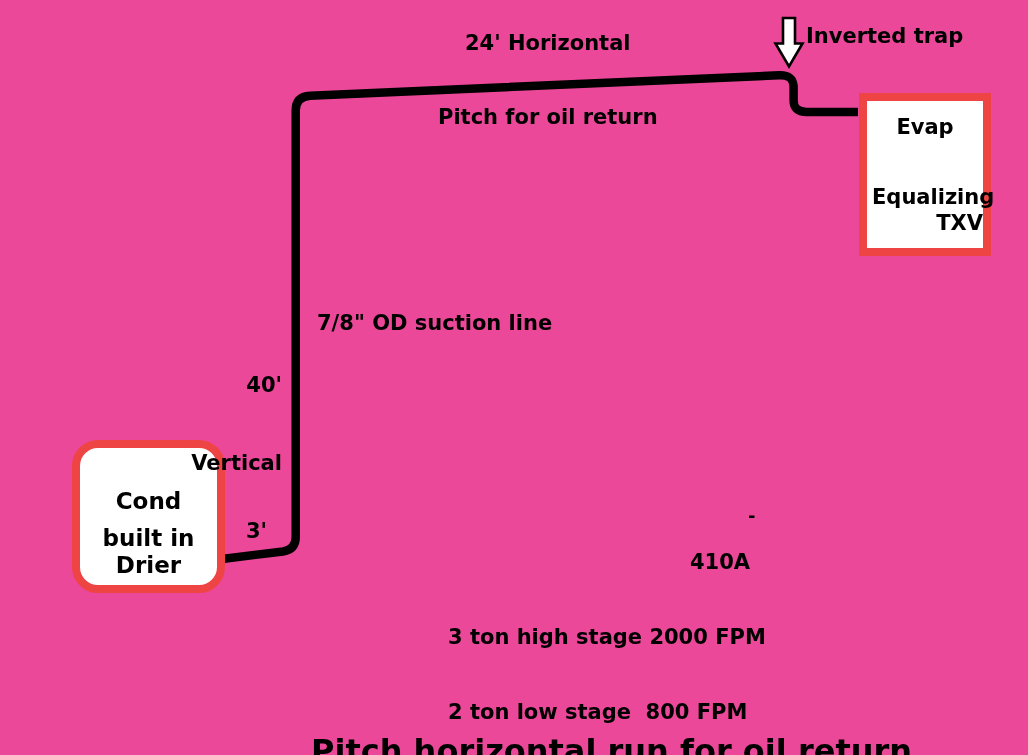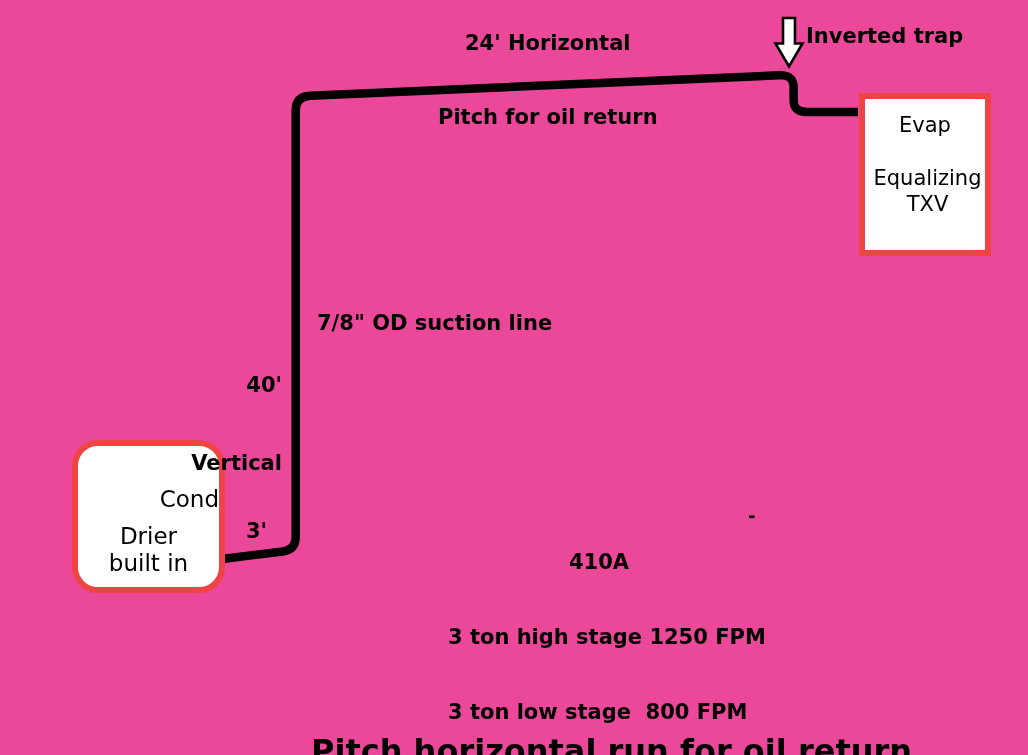--- a/index.html
+++ b/index.html
@@ -26,56 +26,56 @@
     position: absolute;
     font-weight: bold;
     font-size: 21px;
     line-height: 26px;
     white-space: pre;
     z-index: 3;
   }
   .box {
     position: absolute;
     box-sizing: border-box;
-    border: 6px solid #ef4444;
+    border: 8px solid #ef4444;
     background: #ffffff;
     z-index: 2;
-    font-weight: normal;
+    font-weight: bold;
   }
   .cond-box {
     left: 72px; top: 440px;
     width: 153px; height: 153px;
     border-radius: 26px;
     text-align: center;
     font-size: 23px;
     line-height: 27px;
     padding-top: 40px;
   }
-  .cond-title { margin-bottom: 10px; text-align: right; }
+  .cond-title { margin-bottom: 10px; }
   .evap-box {
     left: 859px; top: 93px;
     width: 132px; height: 163px;
     font-size: 21px;
     line-height: 26px;
     padding-top: 13px;
   }
   .evap-title { text-align: center; }
-  .evap-sub { margin-top: 27px; padding-left: 5px; text-align: center; }
+  .evap-sub { margin-top: 44px; padding-left: 5px; text-align: right; }
   .riser-label {
     left: 182px; top: 320px;
     width: 100px;
     text-align: right;
   }
   .system-info {
     left: 448px; top: 500px;
     width: 302px;
     line-height: 25px;
     text-align: left;
   }
-  .system-info .refrigerant { text-align: center; }
+  .system-info .refrigerant { text-align: right; }
   .stray {
     left: 748px; top: 507px;
     font-size: 18px;
     line-height: 18px;
   }
   .question {
     left: 311px; top: 656px;
     font-size: 32px;
     line-height: 38px;
     letter-spacing: 0px;
@@ -110,36 +110,36 @@
     <div>40'</div>
     <div>Vertical</div>
   </div>
 
   <div class="lbl" style="left:317px; top:310px;">7/8" OD suction line</div>
 
   <div class="lbl" style="left:246px; top:518px;">3'</div>
 
   <div class="box cond-box">
     <div class="cond-title">Cond</div>
+    <div>built in</div>
     <div>Drier</div>
-    <div>built in</div>
   </div>
 
   <div class="box evap-box">
     <div class="evap-title">Evap</div>
     <div class="evap-sub">
       <div>Equalizing</div>
       <div>TXV</div>
     </div>
   </div>
 
   <div class="lbl system-info">
     <div class="refrigerant">410A</div>
-    <div>3 ton high stage 1250 FPM</div>
-    <div>3 ton low stage  800 FPM</div>
+    <div>3 ton high stage 2000 FPM</div>
+    <div>2 ton low stage  800 FPM</div>
   </div>
 
   <div class="lbl stray">-</div>
 
   <div class="lbl question">
     <div>Pitch horizontal run for oil return.</div>
     
   </div>
 
 </div>

